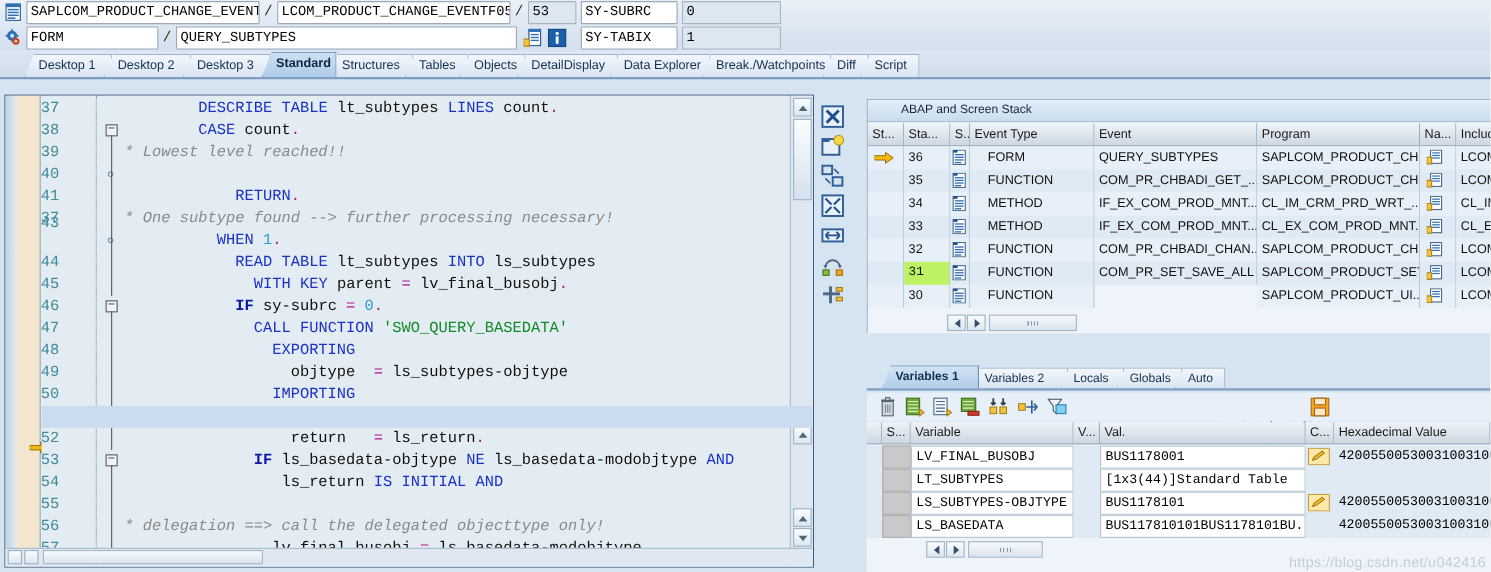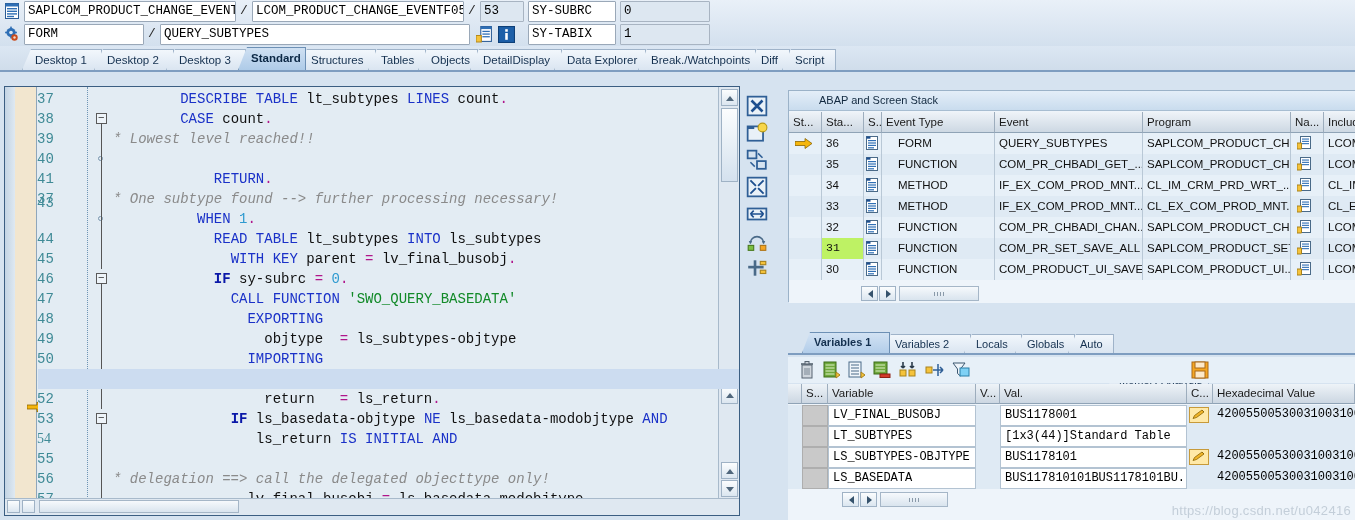--- a/index.html
+++ b/index.html
@@ -255,21 +255,21 @@
         <div class="ln" style="top: 142px;">44</div>
         <div class="ln" style="top: 162px;">45</div>
         <div class="ln" style="top: 182px;">46</div>
         <div class="ln" style="top: 202px;">47</div>
         <div class="ln" style="top: 222px;">48</div>
         <div class="ln" style="top: 242px;">49</div>
         <div class="ln" style="top: 262px;">50</div>
         <div class="ln" style="top: 282px;">51</div>
         <div class="ln" style="top: 302px;">52</div>
         <div class="ln" style="top: 322px;">53</div>
-        <div class="ln" style="top: 342px; font-family: Liberation Serif, serif;">54</div>
+        <div class="ln" style="top: 342px;">54</div>
         <div class="ln" style="top: 362px;">55</div>
         <div class="ln" style="top: 382px;">56</div>
         <div class="ln" style="top: 402px;">57</div>
       </div>
     <div class="foldcol" id="fold-host">
         <div class="fold" style="top: 26px;"></div>
         <div class="vdot" style="top: 69px;"></div>
         <div class="vdot" style="top: 129px;"></div>
         <div class="fold" style="top: 186px;"></div>
         <div class="fold" style="top: 326px;"></div>
@@ -601,21 +601,20 @@
               <rect x="1.5" y="0.5" width="4" height="2.2" fill="#1d4f8f"></rect>
               <rect x="3" y="4" width="8" height="1.2" fill="#2f6fb5"></rect>
               <rect x="3" y="6.4" width="8" height="1.2" fill="#2f6fb5"></rect>
               <rect x="3" y="8.8" width="8" height="1.2" fill="#2f6fb5"></rect>
               <rect x="3" y="11.2" width="6" height="1.2" fill="#2f6fb5"></rect>
             </svg>
           </div>
           <div class="gcell" style="left: 93px; width: 113px; background: rgb(231, 240, 248);">
             <span style="position: absolute; left: 16px; top: 0px; line-height: 20px;">FUNCTION</span>
           </div>
-          <div class="gcell" style="left: 206px; width: 148px; background: rgb(231, 240, 248);">COM_PRODUCT_UI_SAVE</div>
           <div class="gcell" style="left: 354px; width: 148px; background: rgb(231, 240, 248);">SAPLCOM_PRODUCT_UI...</div>
           <div class="gcell" style="left: 502px; width: 33px; background: rgb(231, 240, 248);">
             <svg style="position:absolute;left:6px;top:3px;width:15px;height:14px;" viewBox="0 0 15 14">
               <rect x="3.5" y="0.5" width="10" height="12" fill="#fff" stroke="#4a6a88"></rect>
               <rect x="5" y="2.5" width="7" height="1.1" fill="#2f6fb5"></rect>
               <rect x="5" y="4.8" width="7" height="1.1" fill="#2f6fb5"></rect>
               <rect x="5" y="7.1" width="7" height="1.1" fill="#2f6fb5"></rect>
               <path d="M0 7 L4.5 7 L4.5 13 L0 13 Z" fill="#f5c33b" stroke="#a8821d"></path>
             </svg>
           </div>

